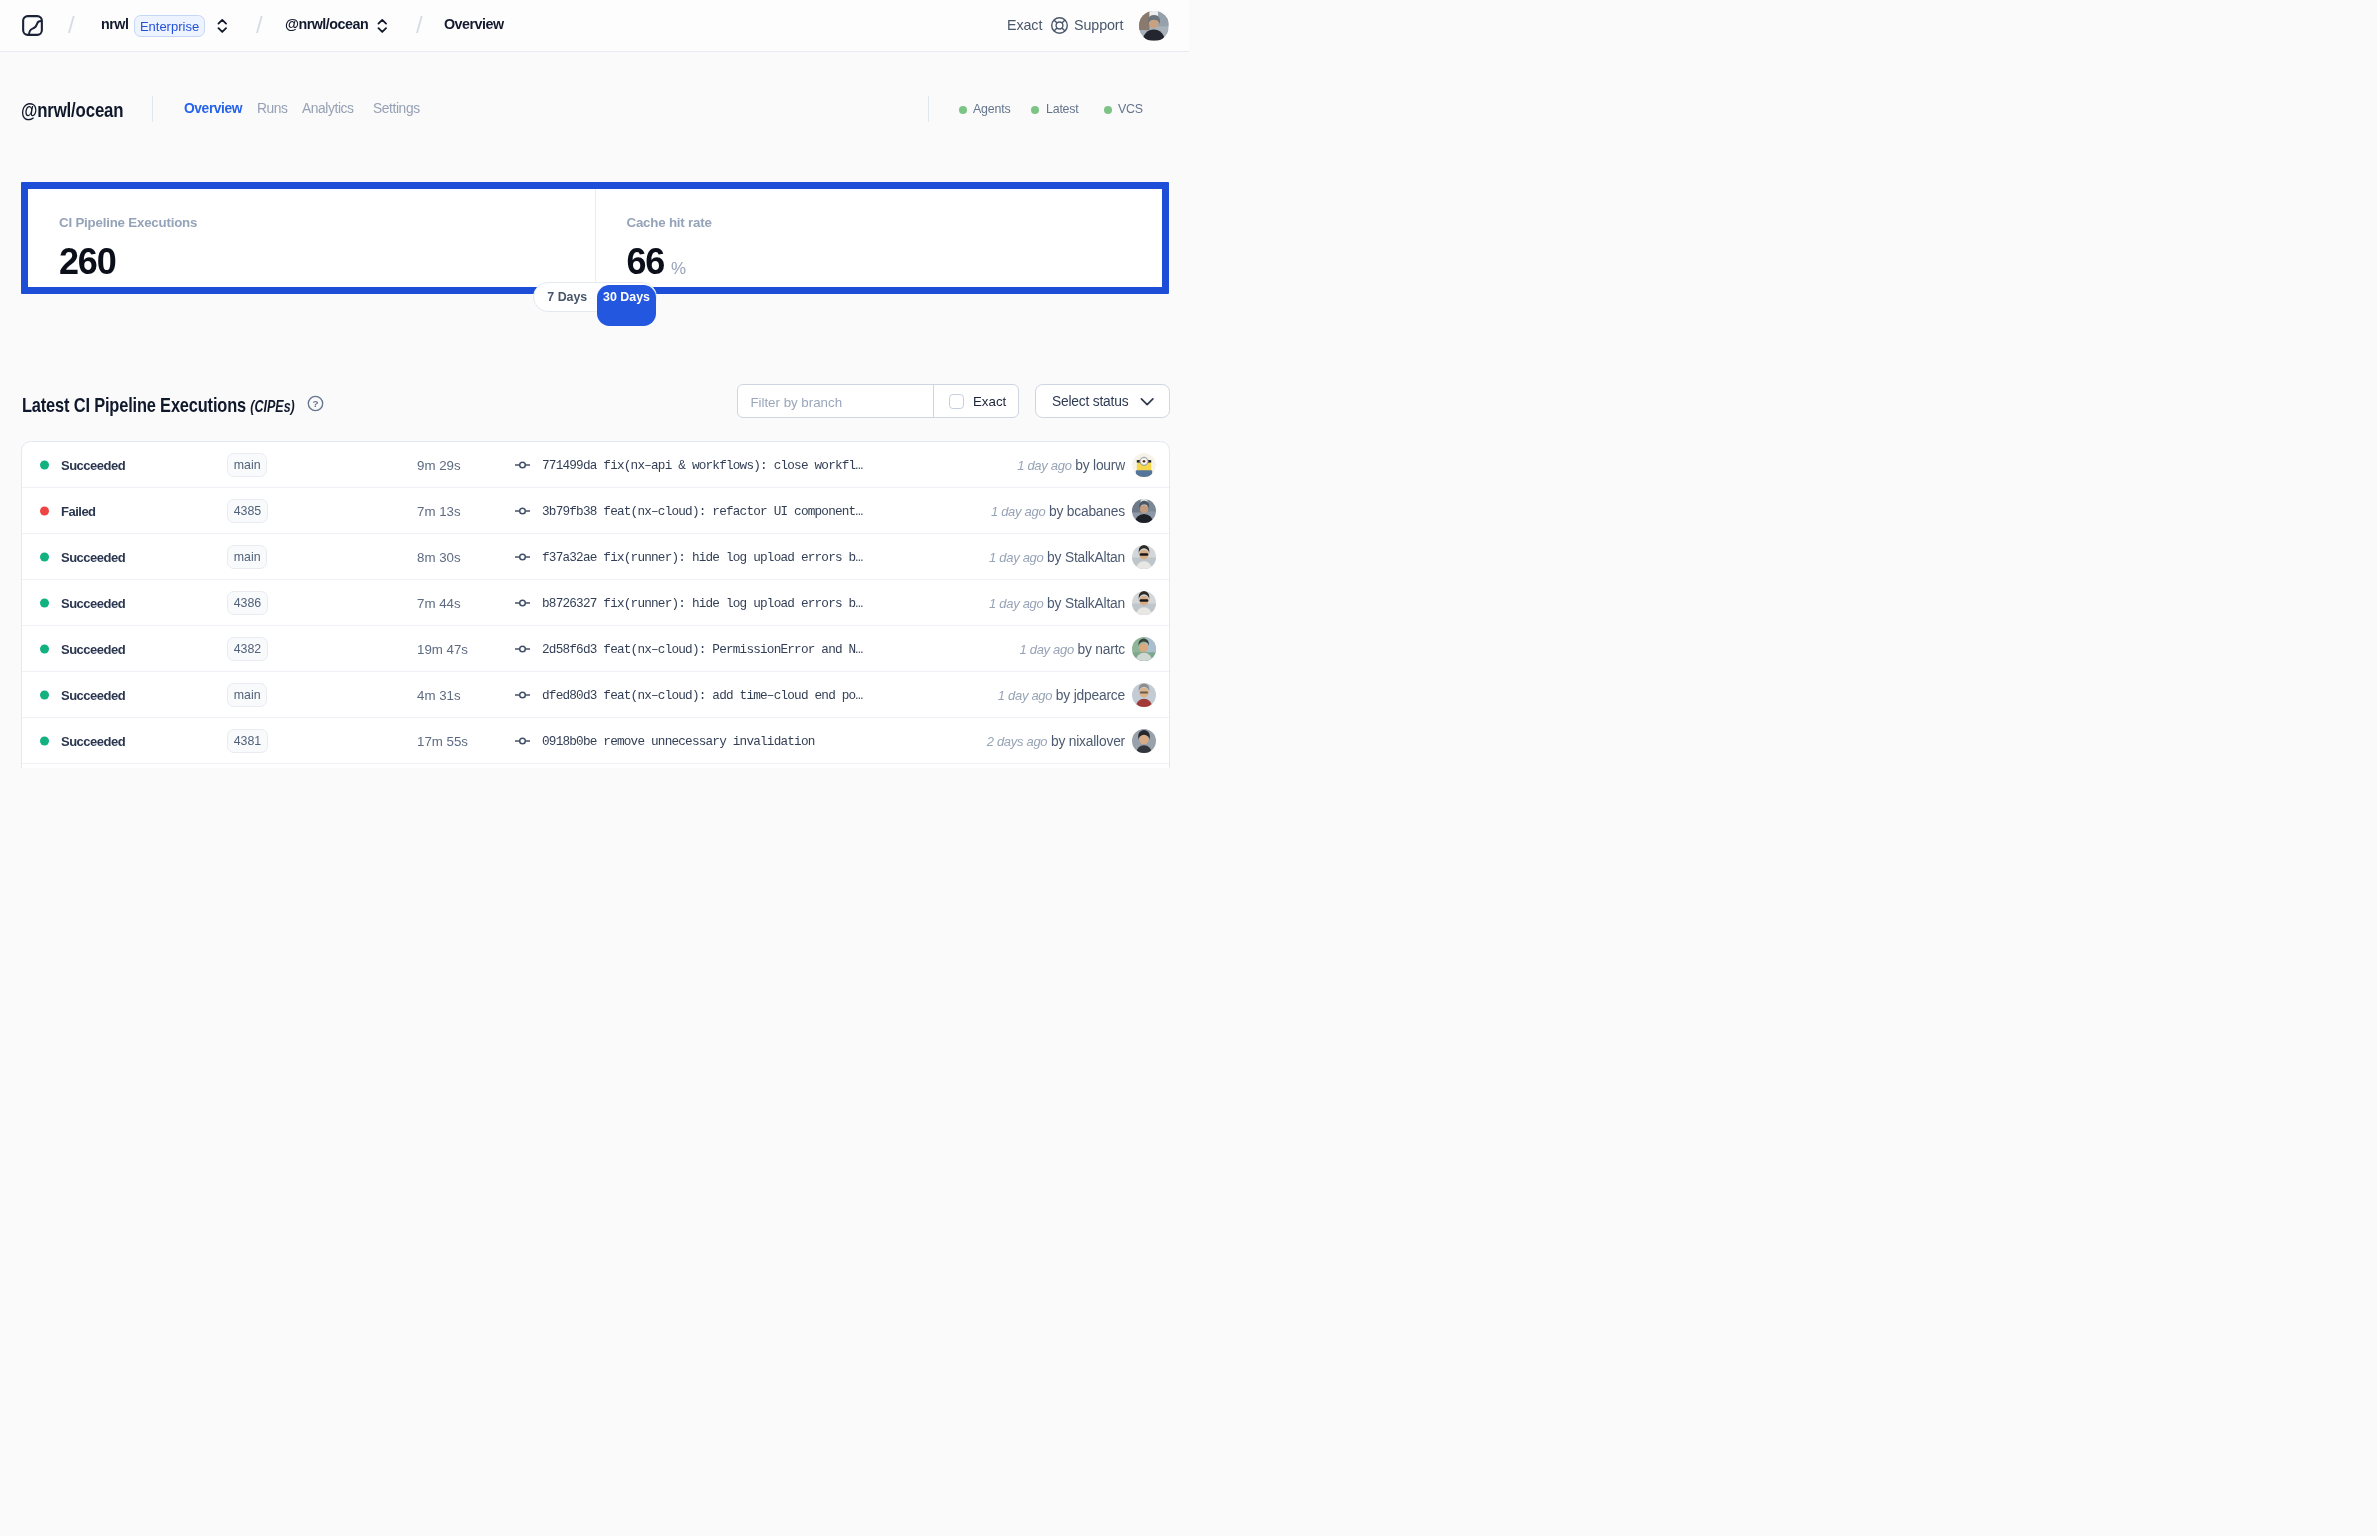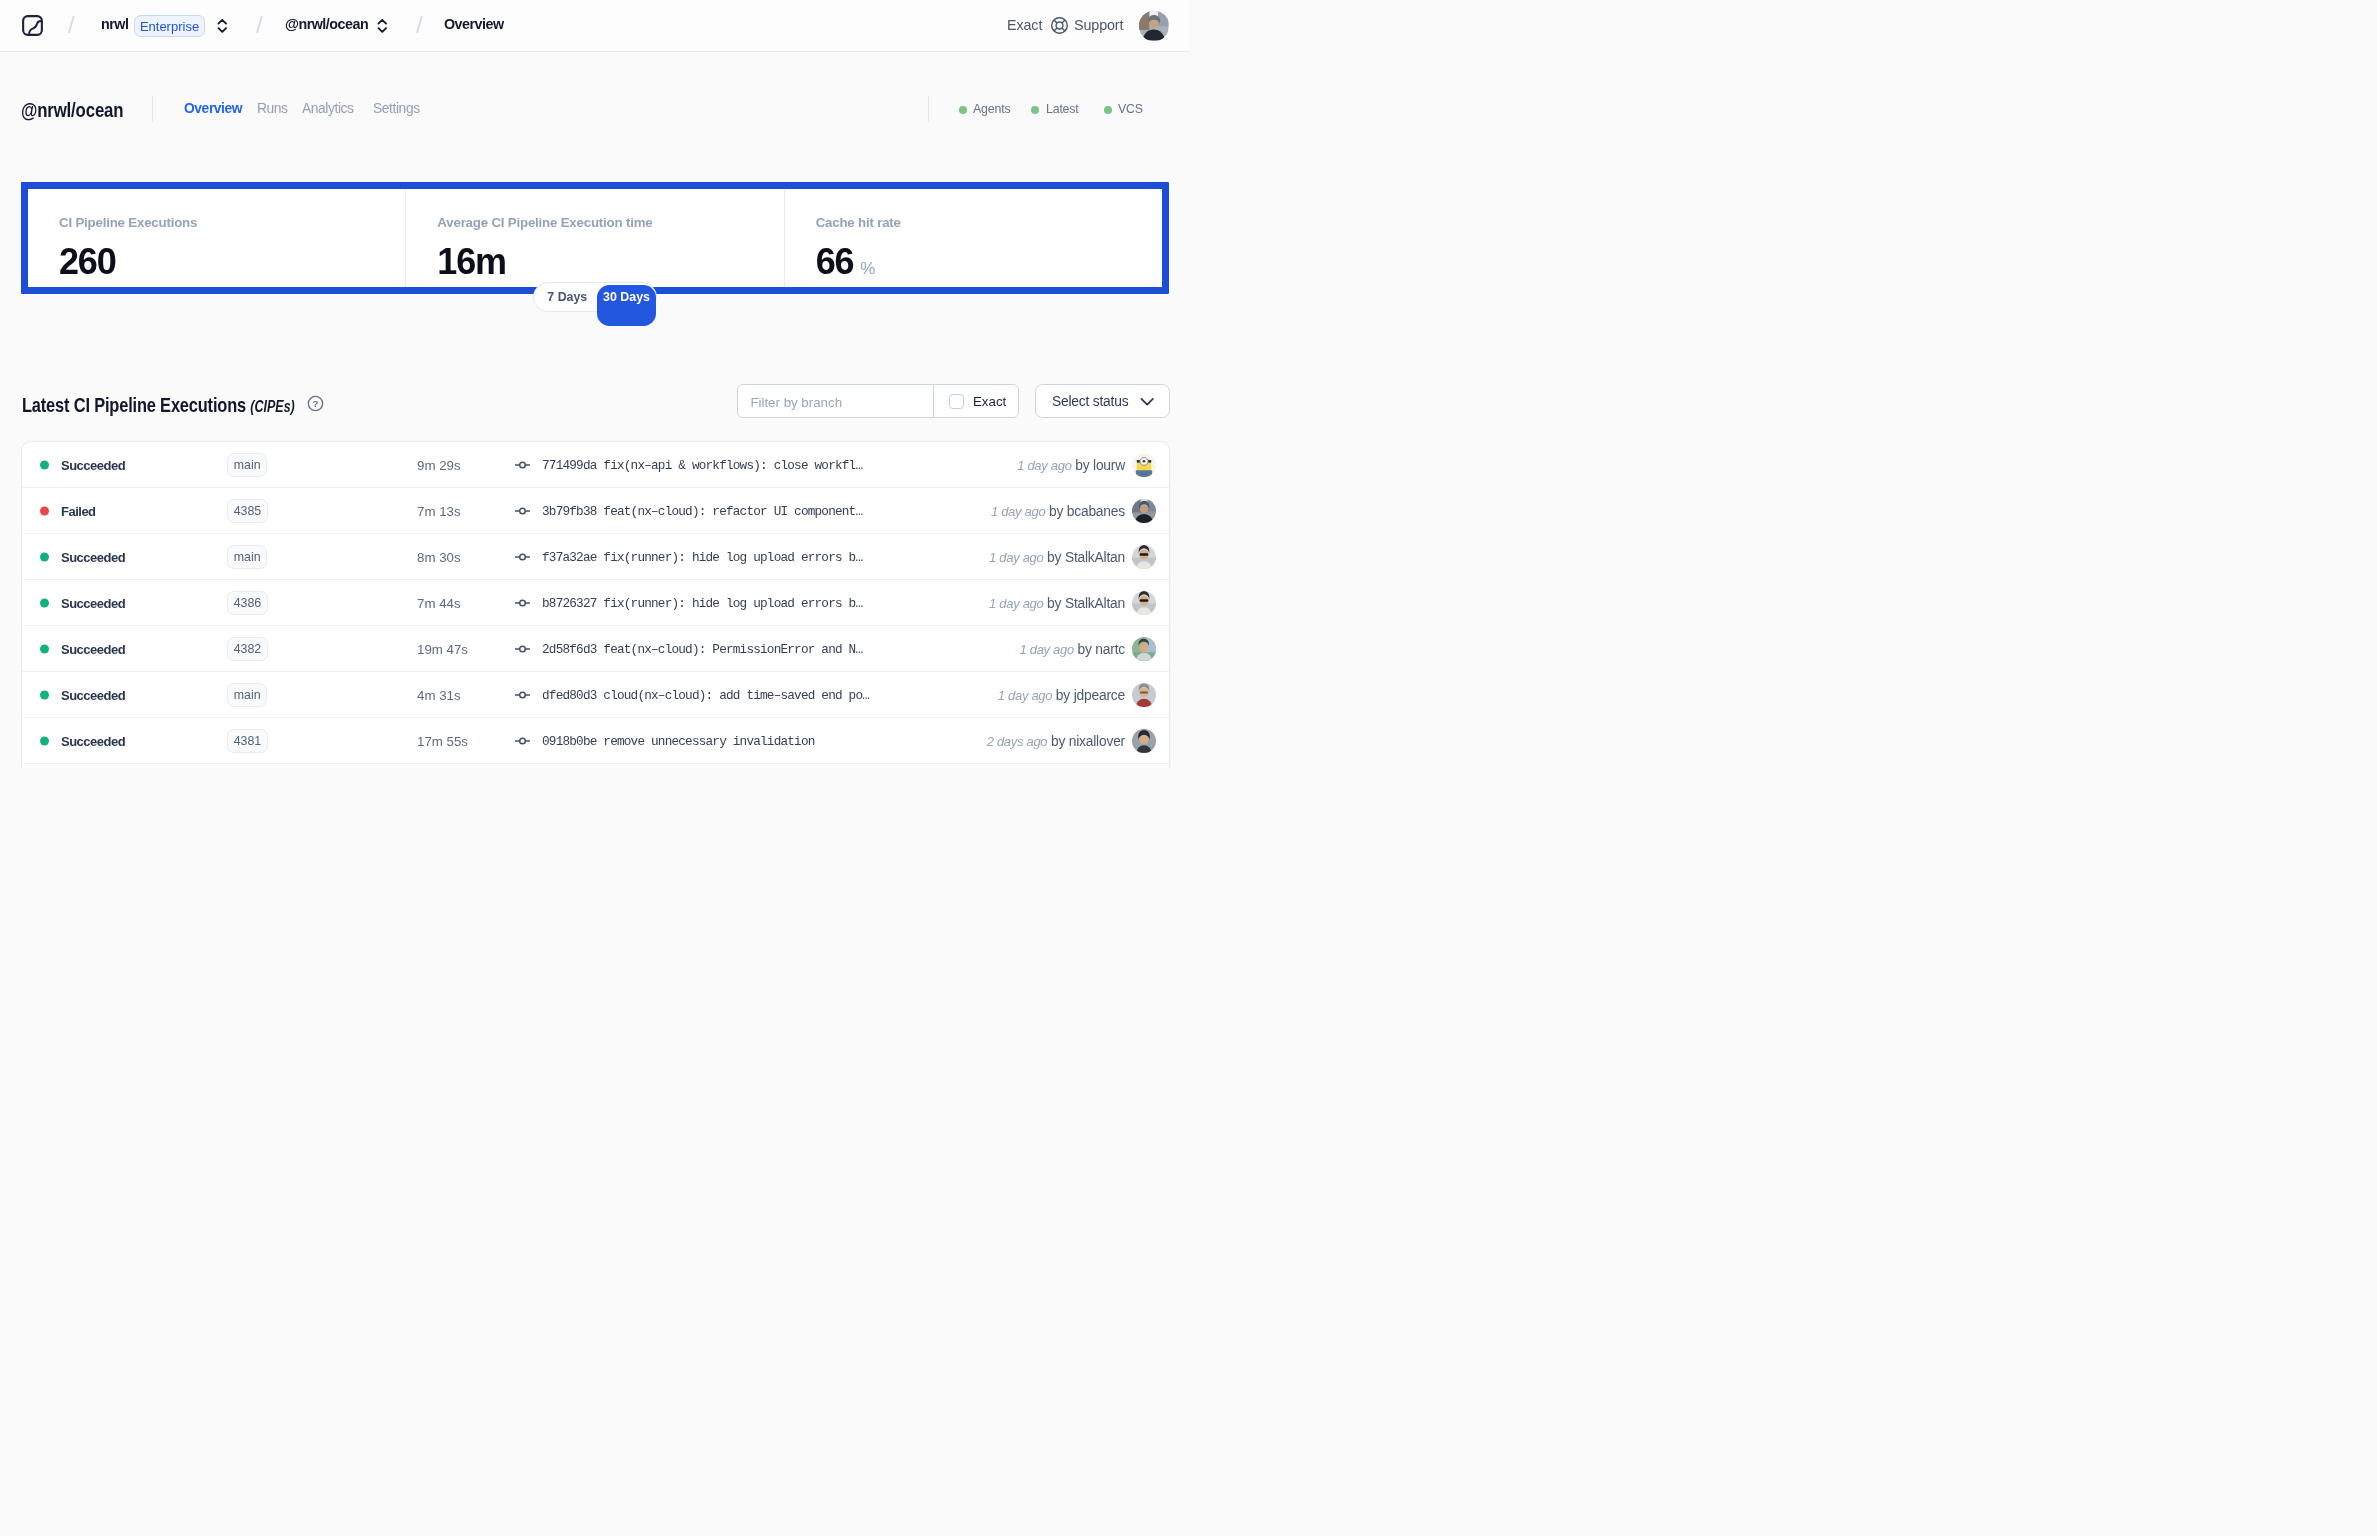--- a/index.html
+++ b/index.html
@@ -109,24 +109,20 @@
 <span class="abs statuslabel" style="left:1046px;top:102px">Latest</span>
 <div class="abs dot" style="left:1104px;top:106px;width:8px;height:8px;background:#7cc386"></div>
 <span class="abs statuslabel" style="left:1118px;top:102px">VCS</span>
 
 <div class="statcard">
   <div class="statcol">
     <span class="statlabel">CI Pipeline Executions</span>
     <span class="statval">260</span>
   </div>
   <div class="statcol">
-    <span class="statlabel">Average CI Pipeline Execution time</span>
-    <span class="statval">16m</span>
-  </div>
-  <div class="statcol">
     <span class="statlabel">Cache hit rate</span>
     <span class="statval">66 <span class="pct">%</span></span>
   </div>
 </div>
 <div class="toggle">
   <span class="seven">7 Days</span>
   <span class="thirty">30 Days</span>
 </div>
 
 <span class="sectitle">Latest CI Pipeline Executions <span class="cipes">(CIPEs)</span></span>
@@ -260,21 +256,21 @@
   <div class="row">
     <div class="rdot"></div>
     <span class="rstatus">Succeeded</span>
     <span class="rbranch">main</span>
     <span class="rdur">4m 31s</span>
     <svg class="rcicon" width="15" height="11.4" viewBox="0 0 16 12" fill="none" stroke="#44516a" stroke-width="1.6">
         <path d="M0 6 H4.8"></path>
         <circle cx="8" cy="6" r="3"></circle>
         <path d="M11.2 6 H16"></path>
       </svg>
-    <span class="rcommit">dfed80d3 cloud(nx–cloud): add time–saved end po…</span>
+    <span class="rcommit">dfed80d3 feat(nx–cloud): add time–cloud end po…</span>
     <span class="rright"><span class="ago">1 day ago</span> by jdpearce</span>
     <div class="ravatar"><svg width="24" height="24" viewBox="0 0 25 25">
           <rect width="25" height="25" fill="#c3ccd4"></rect>
           <circle cx="12.5" cy="10" r="5" fill="#dcb28a"></circle>
           <path d="M7 9.5 a5.5 5.5 0 0 1 11 0 l0 -3.5 a5.5 5.5 0 0 0 -11 0 z" fill="#8d8d8b"></path>
           <rect x="8.2" y="8.8" width="8.6" height="2.2" rx="1.1" fill="#3c3a38" opacity="0.7"></rect>
           <path d="M4 25 a8.5 8.5 0 0 1 17 0 z" fill="#a23b38"></path>
         </svg></div>
   </div>
   <div class="row">

